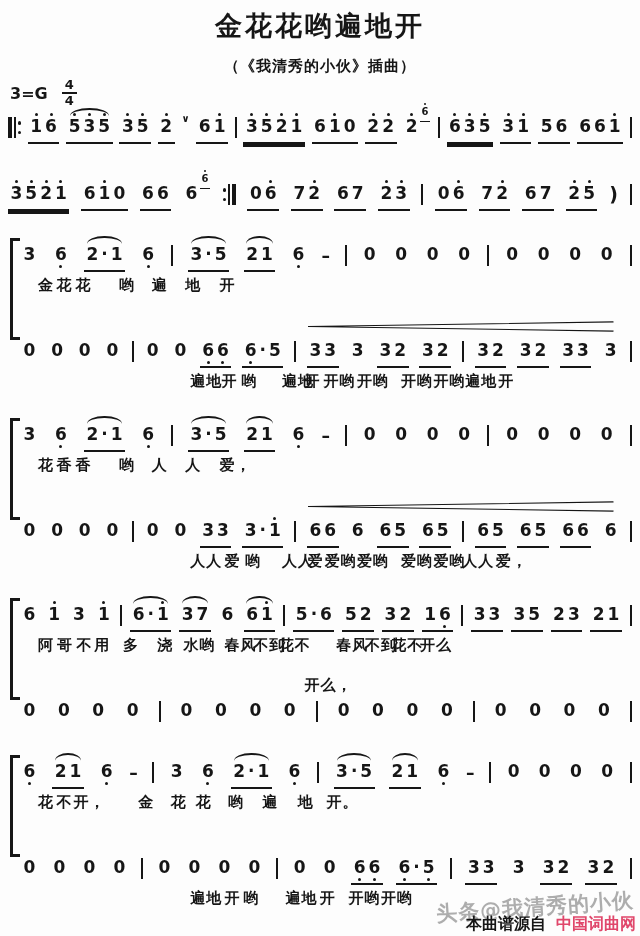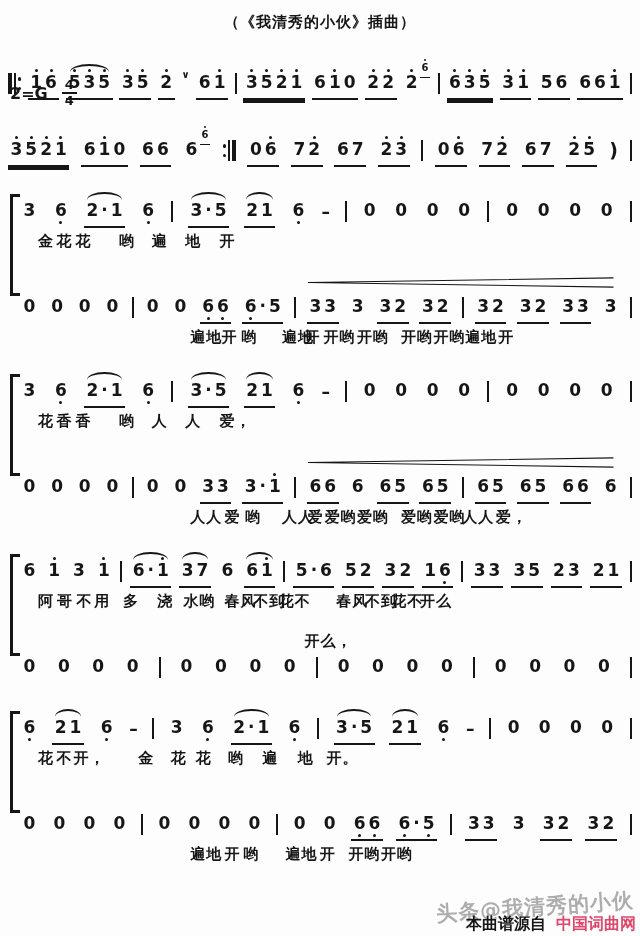--- a/index.html
+++ b/index.html
@@ -55,24 +55,25 @@
   
   .wm-gray{position:absolute;right:6px;bottom:15px;color:rgba(115,115,115,.58);font-size:21px;
            font-weight:bold;transform:rotate(-4deg);white-space:nowrap;letter-spacing:1px;}
   .wm-src{position:absolute;right:4px;bottom:1px;font-size:16px;font-weight:bold;white-space:nowrap;}
   .src-name{color:#e0476b;margin-left:10px;}
 </style>
 </head>
 <body>
 
 <div class="page">
+  <div class="title">金花花哟遍地开</div>
   <div class="subtitle">（《我清秀的小伙》插曲）</div>
 
   <div class="keytime">
-    <span>2=G</span>
+    <span>3=G</span>
     <span class="frac">
       <span class="num">4</span>
       <span class="den">4</span>
     </span>
   </div>
 
 
   <main id="score">
       <div class="sline intro intro-0">
         <span class="rep">

